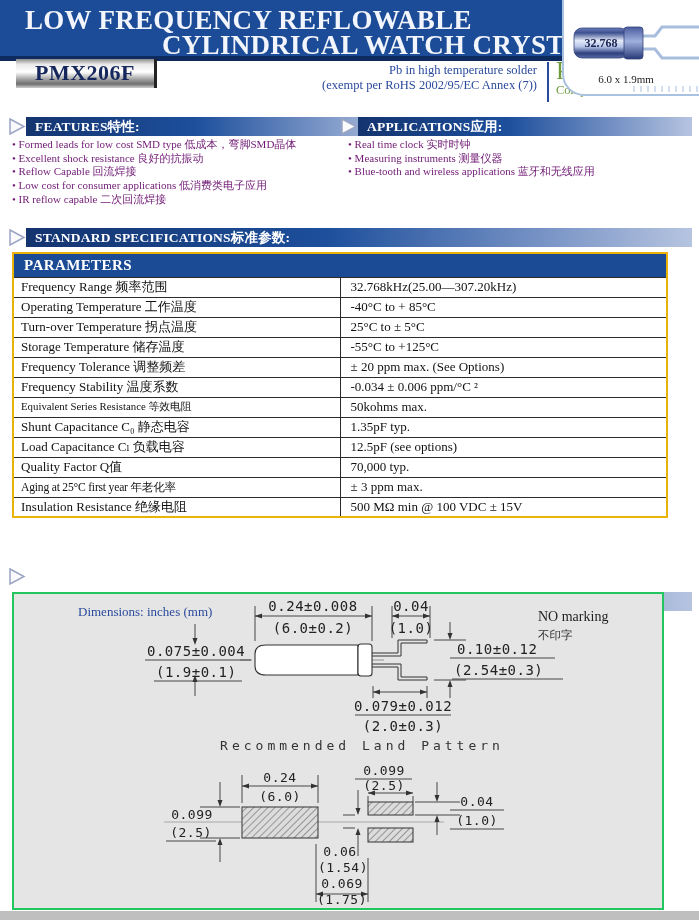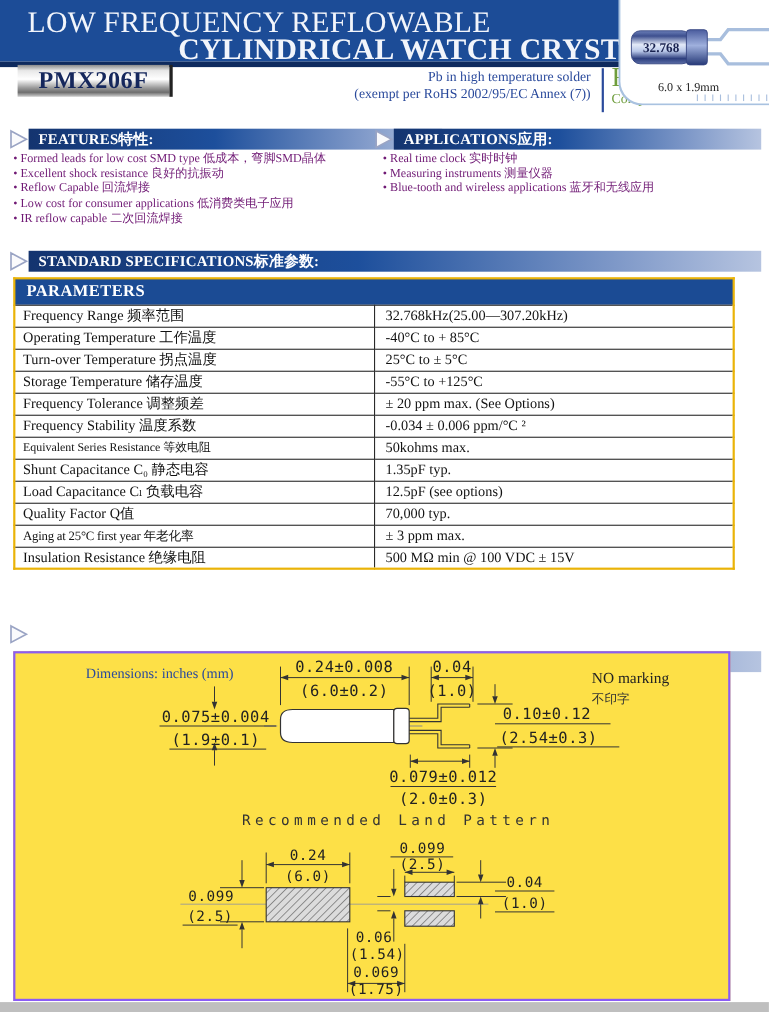--- a/index.html
+++ b/index.html
@@ -5,21 +5,21 @@
   * { margin:0; padding:0; box-sizing:border-box; }
   html,body { background:#fff; }
   .page {
     position:relative; width:699px; height:920px; margin:0 auto;
     background:#fff; overflow:hidden;
     font-family:"Liberation Serif","DejaVu Serif",serif; color:#111;
   }
   
   .banner { position:absolute; left:0; top:0; width:564px; height:56px; background:#1c4c97; }
   .banner-strip { position:absolute; left:0; top:56px; width:564px; height:5px; background:#0e2a5e; }
-  .title1 { position:absolute; left:25px; top:5px; font-size:27px; font-weight:normal; color:#f2f5fb; letter-spacing:.3px; white-space:nowrap; }
+  .title1 { position:absolute; left:25px; top:5px; font-size:27px; font-weight:bold; color:#f2f5fb; letter-spacing:.3px; white-space:nowrap; }
   .title2 { position:absolute; left:162px; top:30px; font-size:27px; font-weight:bold; color:#f2f5fb; letter-spacing:.3px; white-space:nowrap; }
   .pn-box {
     position:absolute; left:16px; top:59px; width:141px; height:29px;
     background:linear-gradient(180deg,#8a8a8a 0%,#e8e8e8 18%,#ffffff 45%,#9a9a9a 72%,#6e6e6e 86%,#cfcfcf 100%);
     border-right:3px solid #222; text-align:center; line-height:28px;
     font-size:22px; font-weight:bold; color:#15275c; letter-spacing:.5px;
   }
   .pb-note { position:absolute; right:162px; top:63px; width:300px; text-align:right;
     font-size:12.5px; color:#2a4a9c; line-height:15px; }
   .rohs-divider { position:absolute; left:547px; top:62px; width:0; height:40px; border-left:2px solid #2a4a9c; }
@@ -48,21 +48,21 @@
   table.params th { background:#1b4b94; color:#fff; text-align:left; font-size:15px;
     height:24px; padding-left:10px; letter-spacing:.4px; border:1px solid #2b2b2b; }
   table.params td { border:1px solid #2b2b2b; height:20px; font-size:13px;
     white-space:nowrap; overflow:hidden; }
   td.lbl { width:191px; padding-left:7px; font-size:12.5px; }
   td.val { padding-left:10px; }
   tr.tight td.lbl { font-size:10.8px; }
   tr.snug  td.lbl { font-size:11.6px; letter-spacing:-0.2px; }
   
   .draw-box { position:absolute; left:12px; top:592px; width:652px; height:318px;
-    border:2px solid #8b5cf6; background:#fde047; }
+    border:2px solid #22c55e; background:#e5e5e5; }
   .dim-note { position:absolute; left:64px; top:10px; font-size:13px; color:#2a4a9c; }
   .cad { font-family:"DejaVu Sans Mono",monospace; font-size:13px; fill:#222; letter-spacing:.5px; }
   .cadbig { font-family:"DejaVu Sans Mono",monospace; font-size:14px; fill:#222; letter-spacing:.5px; }
   .cadtitle { font-family:"DejaVu Sans Mono",monospace; font-size:13px; fill:#333; letter-spacing:4px; }
   .nomark1 { font-family:"Liberation Serif",serif; font-size:14px; fill:#222; }
   .nomark2 { font-family:"DejaVu Sans",sans-serif; font-size:11.5px; fill:#333; }
   .footer-bar { position:absolute; left:0; top:911px; width:699px; height:9px; background:#bfbfbf; }
 </style>
 </head>
 <body>

